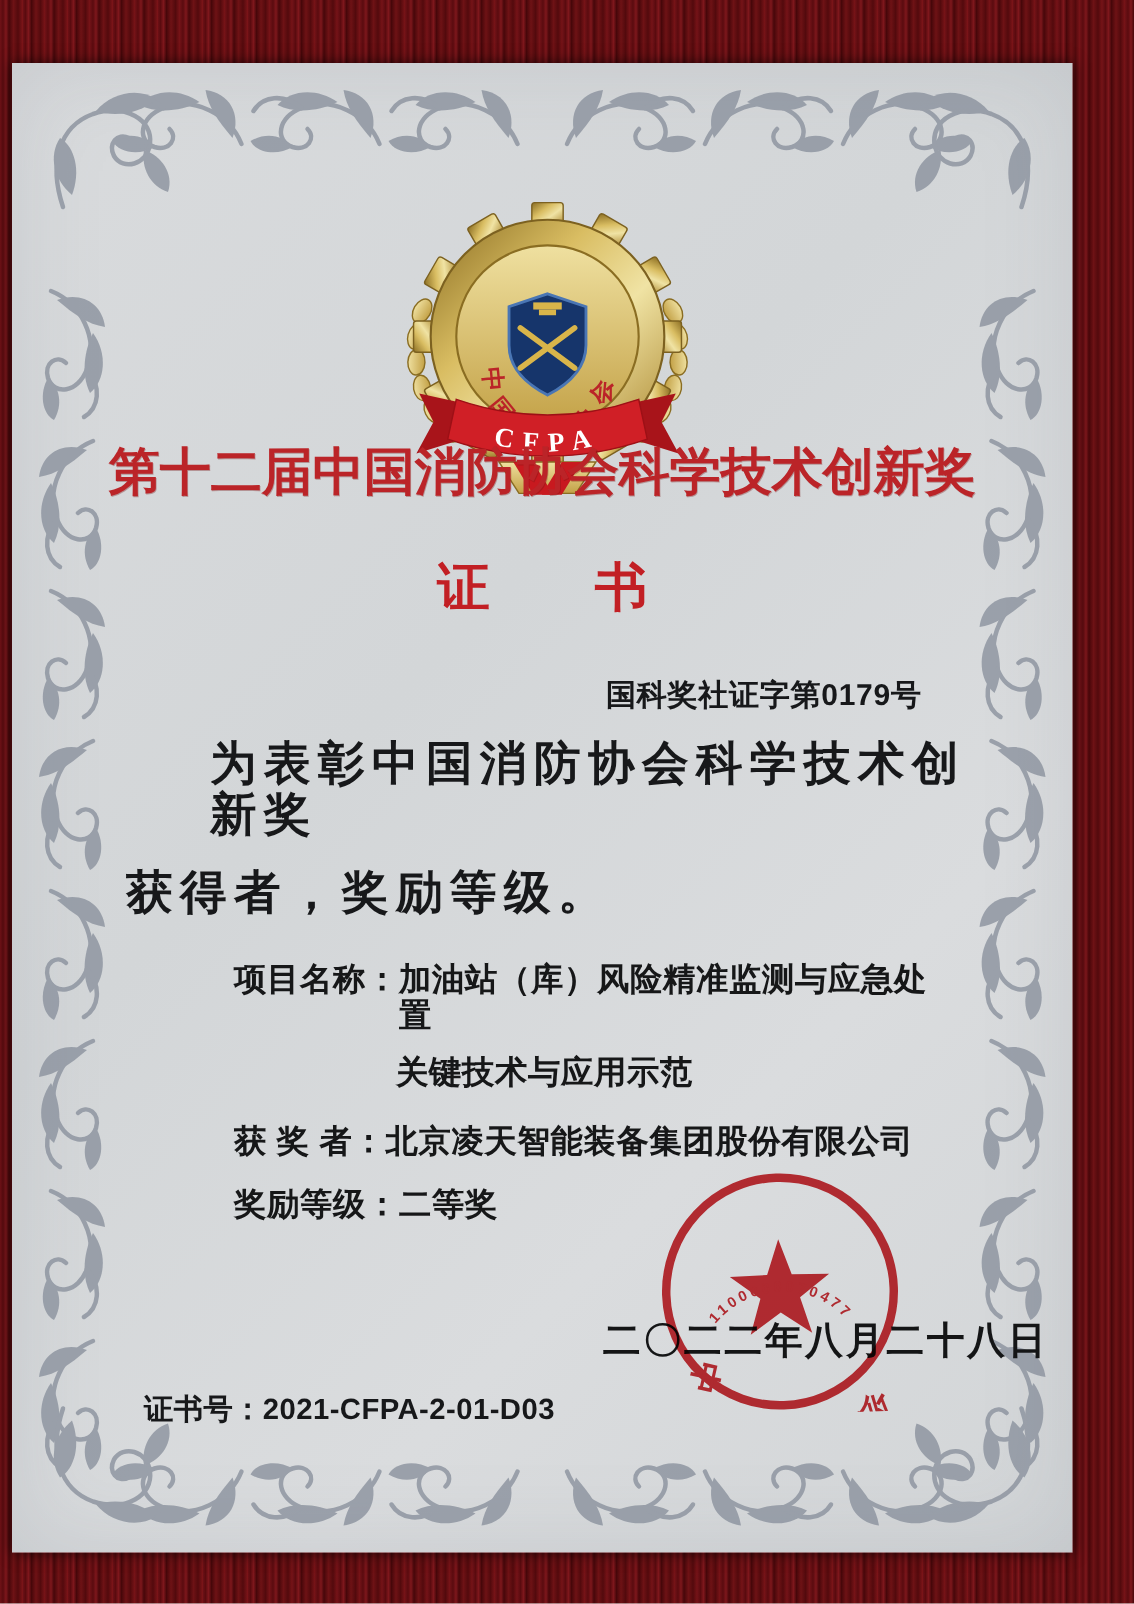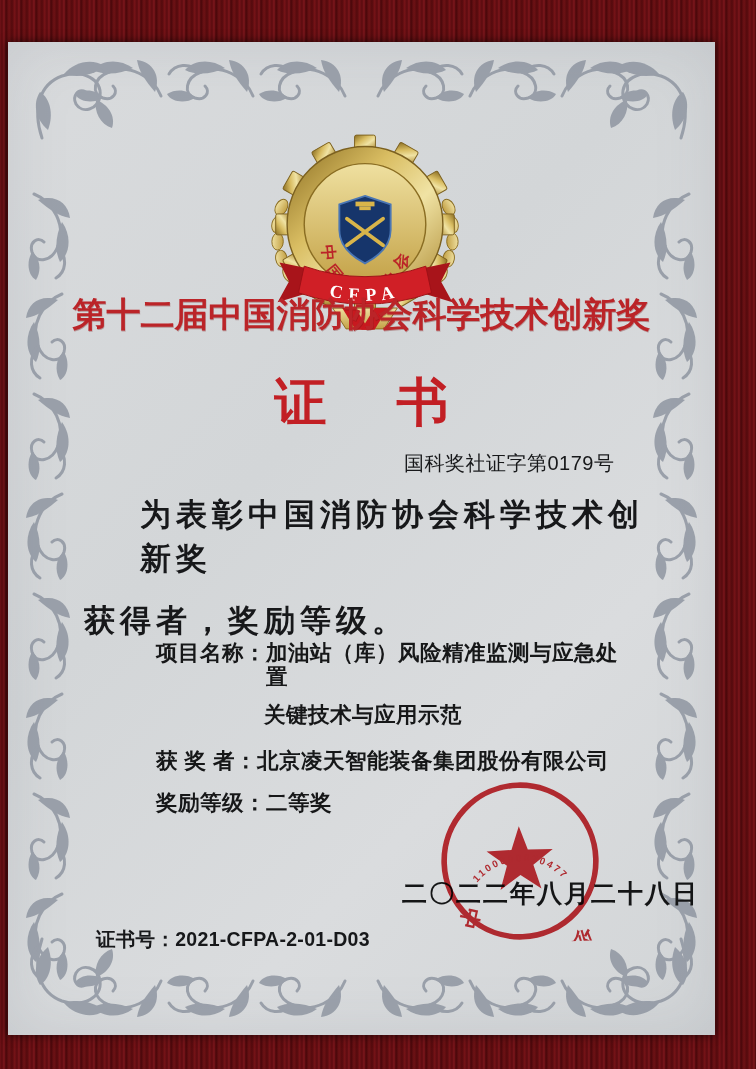--- a/index.html
+++ b/index.html
@@ -24,31 +24,31 @@
 
   .award-title{
     position:absolute;left:0;top:250px;width:100%;text-align:center;
     font-family:"Liberation Serif",serif;font-weight:bold;
     font-size:34px;letter-spacing:0px;color:var(--accent-red,#bb2428);
     text-shadow:.5px .5px 0 rgba(120,20,20,.35);
   }
   .cert-title{
     position:absolute;left:0;top:326px;width:100%;text-align:center;
     font-family:"Liberation Serif",serif;font-weight:bold;
-    font-size:52px;letter-spacing:70px;padding-left:70px;box-sizing:border-box;
+    font-size:35px;letter-spacing:70px;padding-left:70px;box-sizing:border-box;
     color:var(--bright-red,#c21f24);
   }
   .issue-no{
     position:absolute;left:396px;top:408px;
-    font-size:20px;font-weight:normal;color:#17181a;letter-spacing:.5px;
+    font-size:20px;font-weight:bold;color:#17181a;letter-spacing:.5px;
   }
   .body-text{
     position:absolute;left:76px;top:450px;width:580px;
     font-family:"DejaVu Serif",serif;color:#17181a;
-    font-size:31px;line-height:44px;letter-spacing:5px;font-weight:600;
+    font-size:31px;line-height:34px;letter-spacing:5px;font-weight:600;
   }
   .body-text .l1{margin-left:56px;}
   .body-text .l2{margin-top:18px;}
 
   .fields{
     position:absolute;left:148px;top:585px;width:480px;
     font-size:21.5px;font-weight:bold;color:#161718;line-height:24px;letter-spacing:.5px;
   }
   .f-row{display:flex;margin-top:14px;}
   .f-label{white-space:nowrap;}

